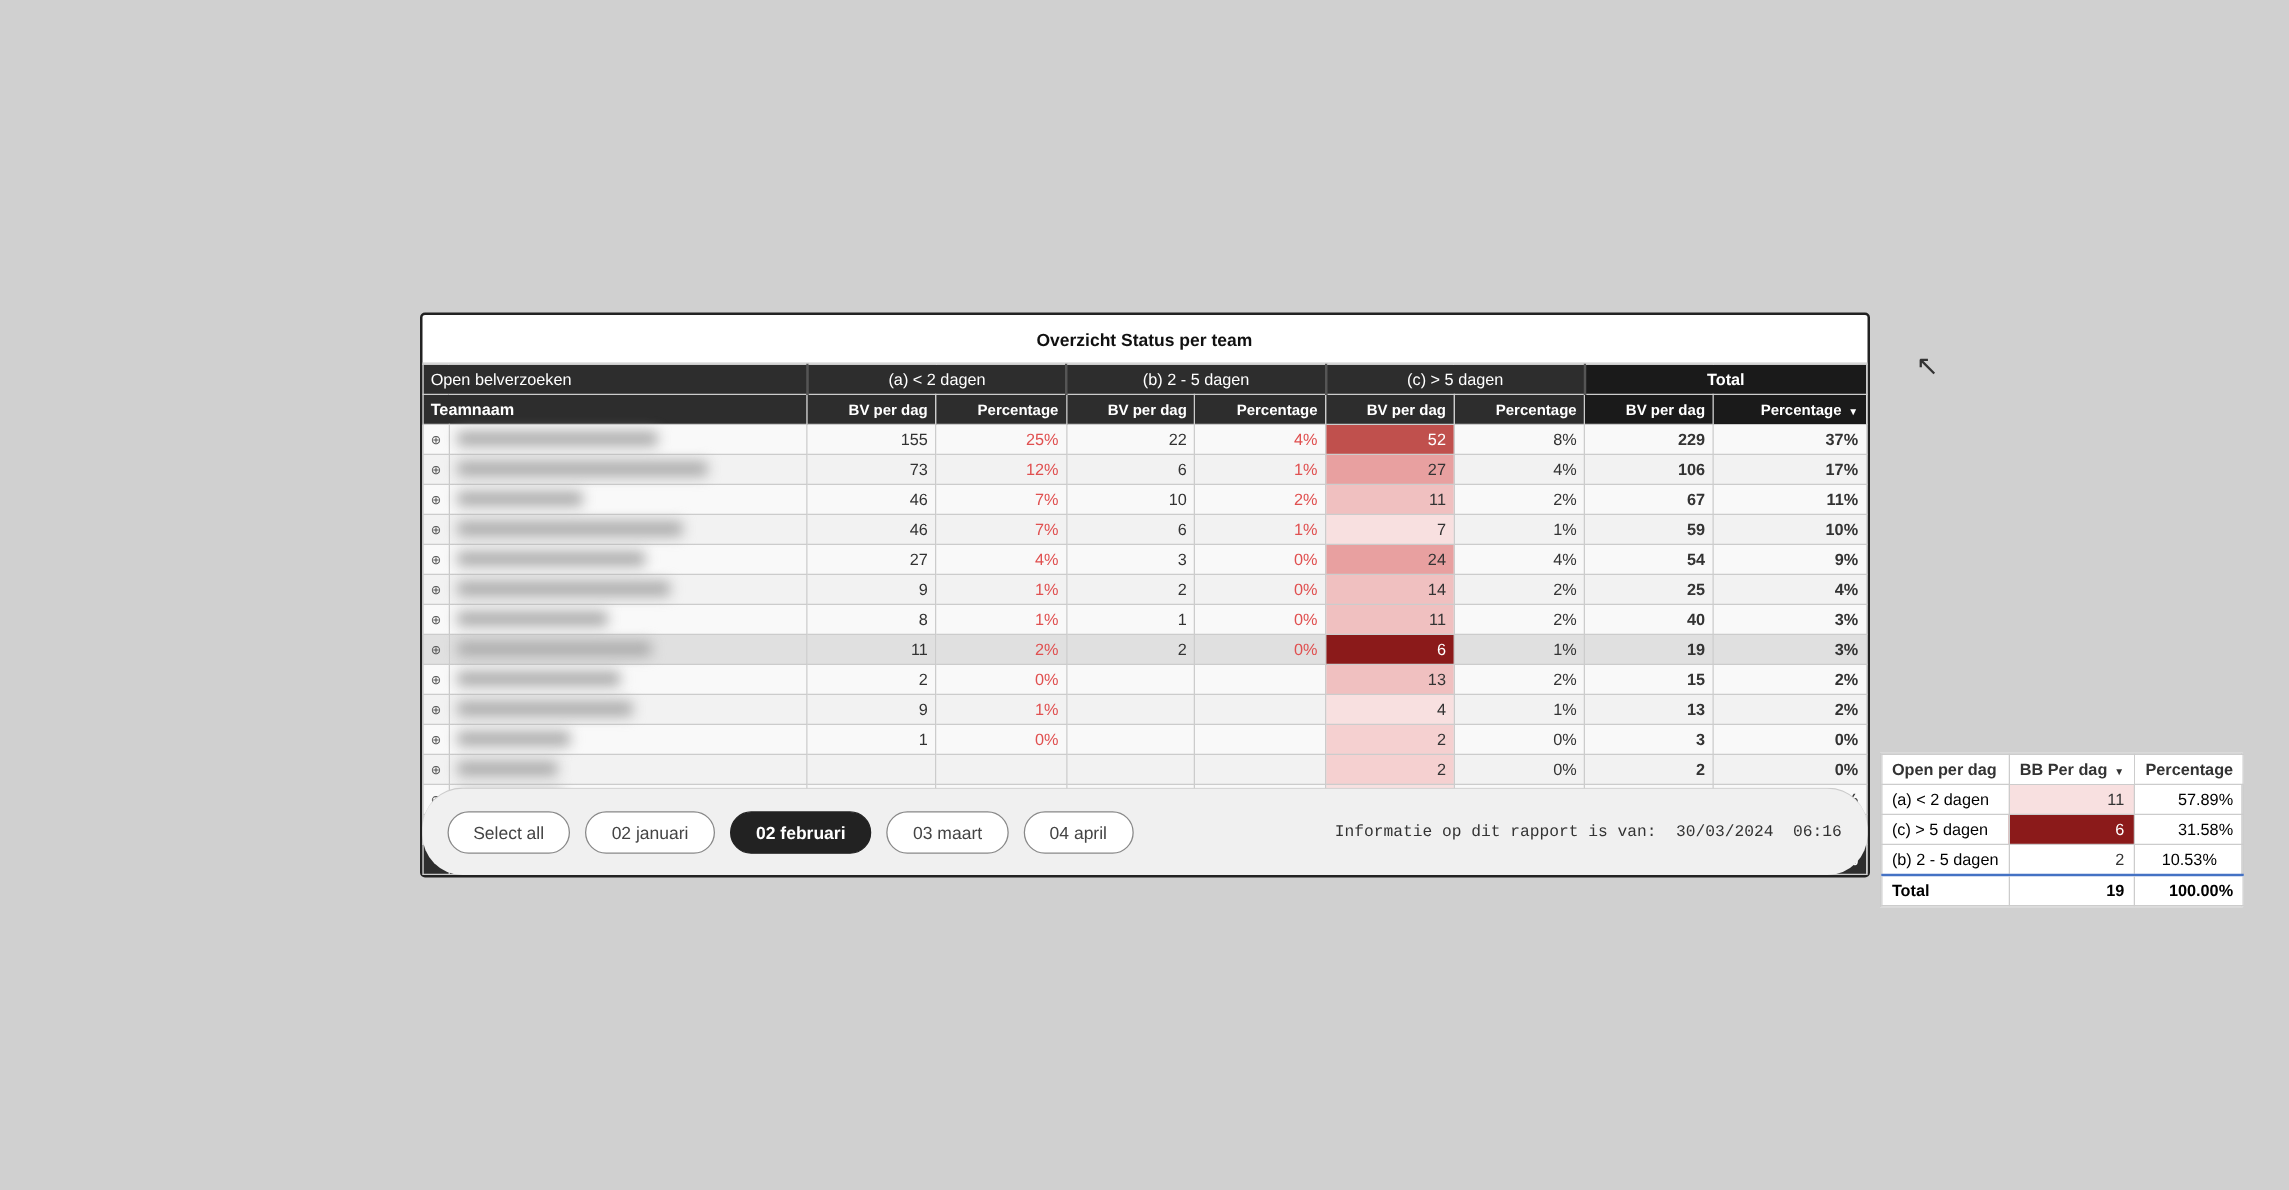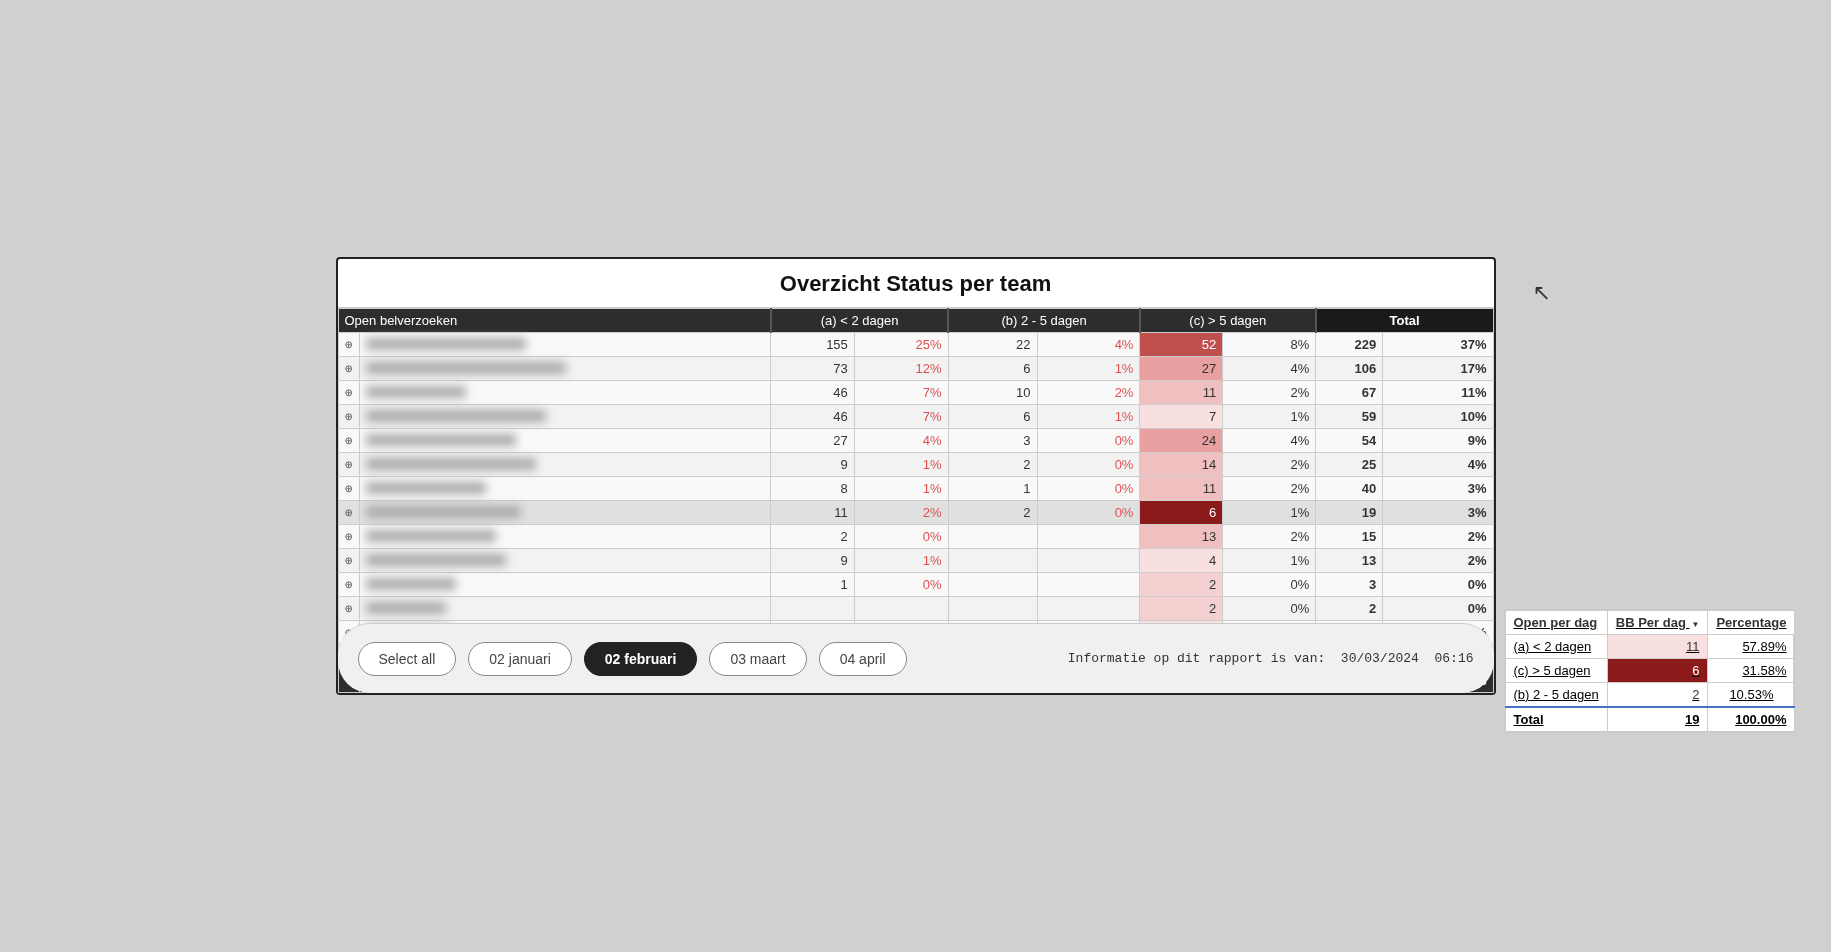--- a/index.html
+++ b/index.html
@@ -30,21 +30,21 @@
       border-radius: 4px;
       width: 1160px;
       padding: 0;
       position: relative;
     }
 
     
     .report-title {
       text-align: center;
       font-weight: bold;
-      font-size: 22px;
+      font-size: 14px;
       padding: 12px 8px 10px;
       border-bottom: 1px solid #ccc;
       color: #111;
     }
 
     
     .main-table {
       width: 100%;
       border-collapse: collapse;
     }
@@ -167,21 +167,20 @@
       right: -300px;
       top: 350px;
       width: 290px;
       background: #fff;
       border: 1px solid #ccc;
     }
     .side-table {
       width: 100%;
       border-collapse: collapse;
       font-size: 13px;
-      text-decoration: underline;
     }
     .side-table th, .side-table td {
       border: 1px solid #ccc;
       padding: 4px 8px;
       white-space: nowrap;
     }
     .side-table thead th {
       background: #fff;
       font-weight: bold;
       color: #333;
@@ -274,20 +273,34 @@
     <div class="report-title">Overzicht Status per team</div>
 
     <table class="main-table">
       <thead>
         <tr class="header-row-1">
           <th class="col-team" colspan="2">Open belverzoeken</th>
           <th class="group-header" colspan="2">(a) &lt; 2 dagen</th>
           <th class="group-header" colspan="2">(b) 2 - 5 dagen</th>
           <th class="group-header" colspan="2">(c) &gt; 5 dagen</th>
           <th class="total-header group-header" colspan="2">Total</th>
+        </tr>
+        <tr class="header-row-2">
+          <th class="team-name-col" colspan="2">Teamnaam</th>
+          <th>BV per dag</th>
+          <th>Percentage</th>
+          <th>BV per dag</th>
+          <th>Percentage</th>
+          <th>BV per dag</th>
+          <th>Percentage</th>
+          <th class="total-col">BV per dag</th>
+          <th class="total-col sorted">
+            <span>Percentage</span>
+            <span class="sort-arrow">▼</span>
+          </th>
         </tr>
       </thead>
       <tbody id="table-body">
 
       <tr>
     <td class="cell-expand">⊕</td>
     <td class="cell-team">
       <span class="blurred" style="min-width:160px;">&nbsp;&nbsp;&nbsp;&nbsp;&nbsp;&nbsp;&nbsp;&nbsp;&nbsp;&nbsp;&nbsp;&nbsp;</span>
     </td>
     <td class="cell-num">155</td>

